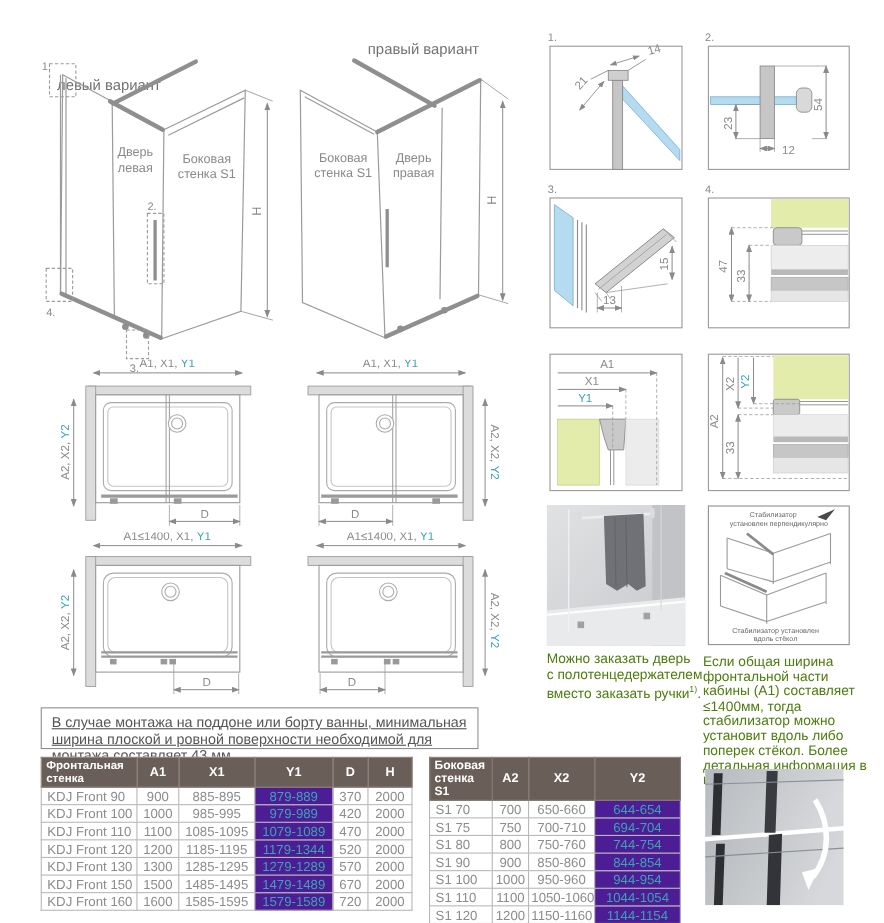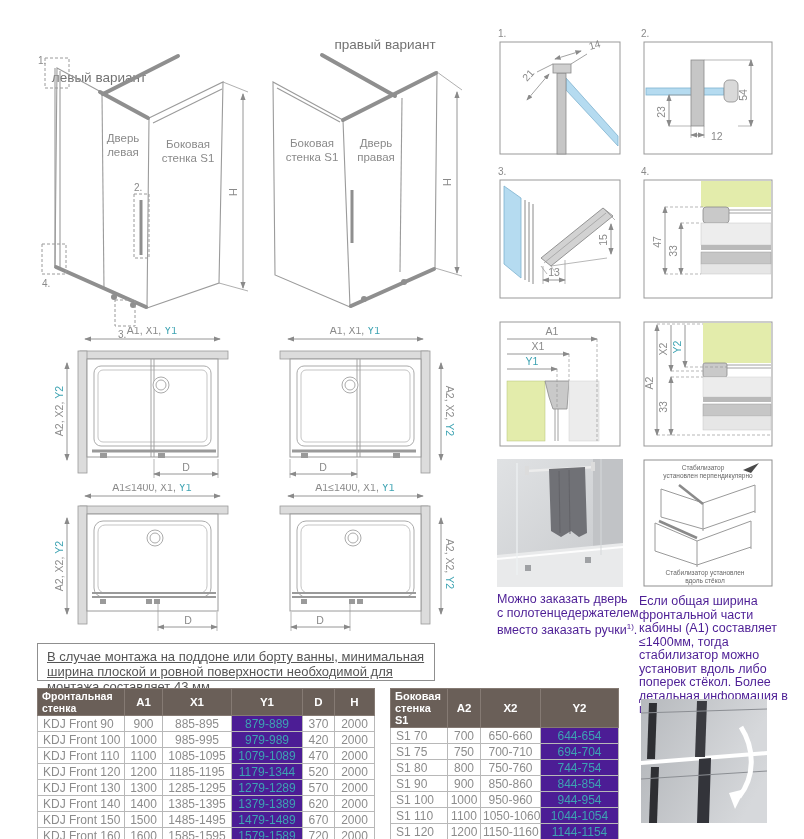--- a/index.html
+++ b/index.html
@@ -5,21 +5,21 @@
   html,body{margin:0;padding:0;background:#fff;}
   .page{position:relative;width:804px;height:839px;background:#fff;overflow:hidden;
         font-family:"Liberation Sans",sans-serif;}
   .abs{position:absolute;}
   .vtitle{font-size:13.5px;color:#737373;text-align:center;width:150px;}
   svg text{font-family:"Liberation Sans",sans-serif;}
   .dtxt{font-size:11.5px;fill:#8a8a8a;}
   .ntxt{font-size:10px;fill:#8a8a8a;}
   .dimtxt{font-size:10.5px;fill:#8a8a8a;}
   .teal-t{fill:#3da3b2;}
-  .caption{font-size:12.5px;line-height:13.5px;color:#4c1d95;}
+  .caption{font-size:12.5px;line-height:13.5px;color:#4d7c0f;}
   .notebox{border:1px solid #8f8f8f;background:#fff;color:#555;
            font-size:13px;line-height:15px;padding:5px 9px;box-sizing:border-box;}
   .dtable{border-collapse:collapse;table-layout:fixed;border:1px solid #4d4d4d;background:#fff;}
   .dtable th{background:#6a5f58;color:#fff;font-weight:bold;font-size:11.5px;
              border:1px solid #857a73;padding:1px 2px;}
   .dtable th.th-name{font-size:10.5px;text-align:left;padding-left:4px;}
   .dtable td{border:1px solid #b8b8b8;color:#8c8c8c;text-align:center;font-size:12px;
              height:15px;padding:0 2px;white-space:nowrap;}
   .dtable td.name{text-align:left;padding-left:5px;}
   .dtable td.teal{color:#3da3b2;background:#4c1d95;}
@@ -508,28 +508,20 @@
         </tr>
         <tr>
           <td class="name">KDJ Front 130</td>
           <td>1300</td>
           <td>1285-1295</td>
           <td class="teal">1279-1289</td>
           <td>570</td>
           <td>2000</td>
         </tr>
         <tr>
-          <td class="name">KDJ Front 140</td>
-          <td>1400</td>
-          <td>1385-1395</td>
-          <td class="teal">1379-1389</td>
-          <td>620</td>
-          <td>2000</td>
-        </tr>
-        <tr>
           <td class="name">KDJ Front 150</td>
           <td>1500</td>
           <td>1485-1495</td>
           <td class="teal">1479-1489</td>
           <td>670</td>
           <td>2000</td>
         </tr>
         <tr>
           <td class="name">KDJ Front 160</td>
           <td>1600</td>

